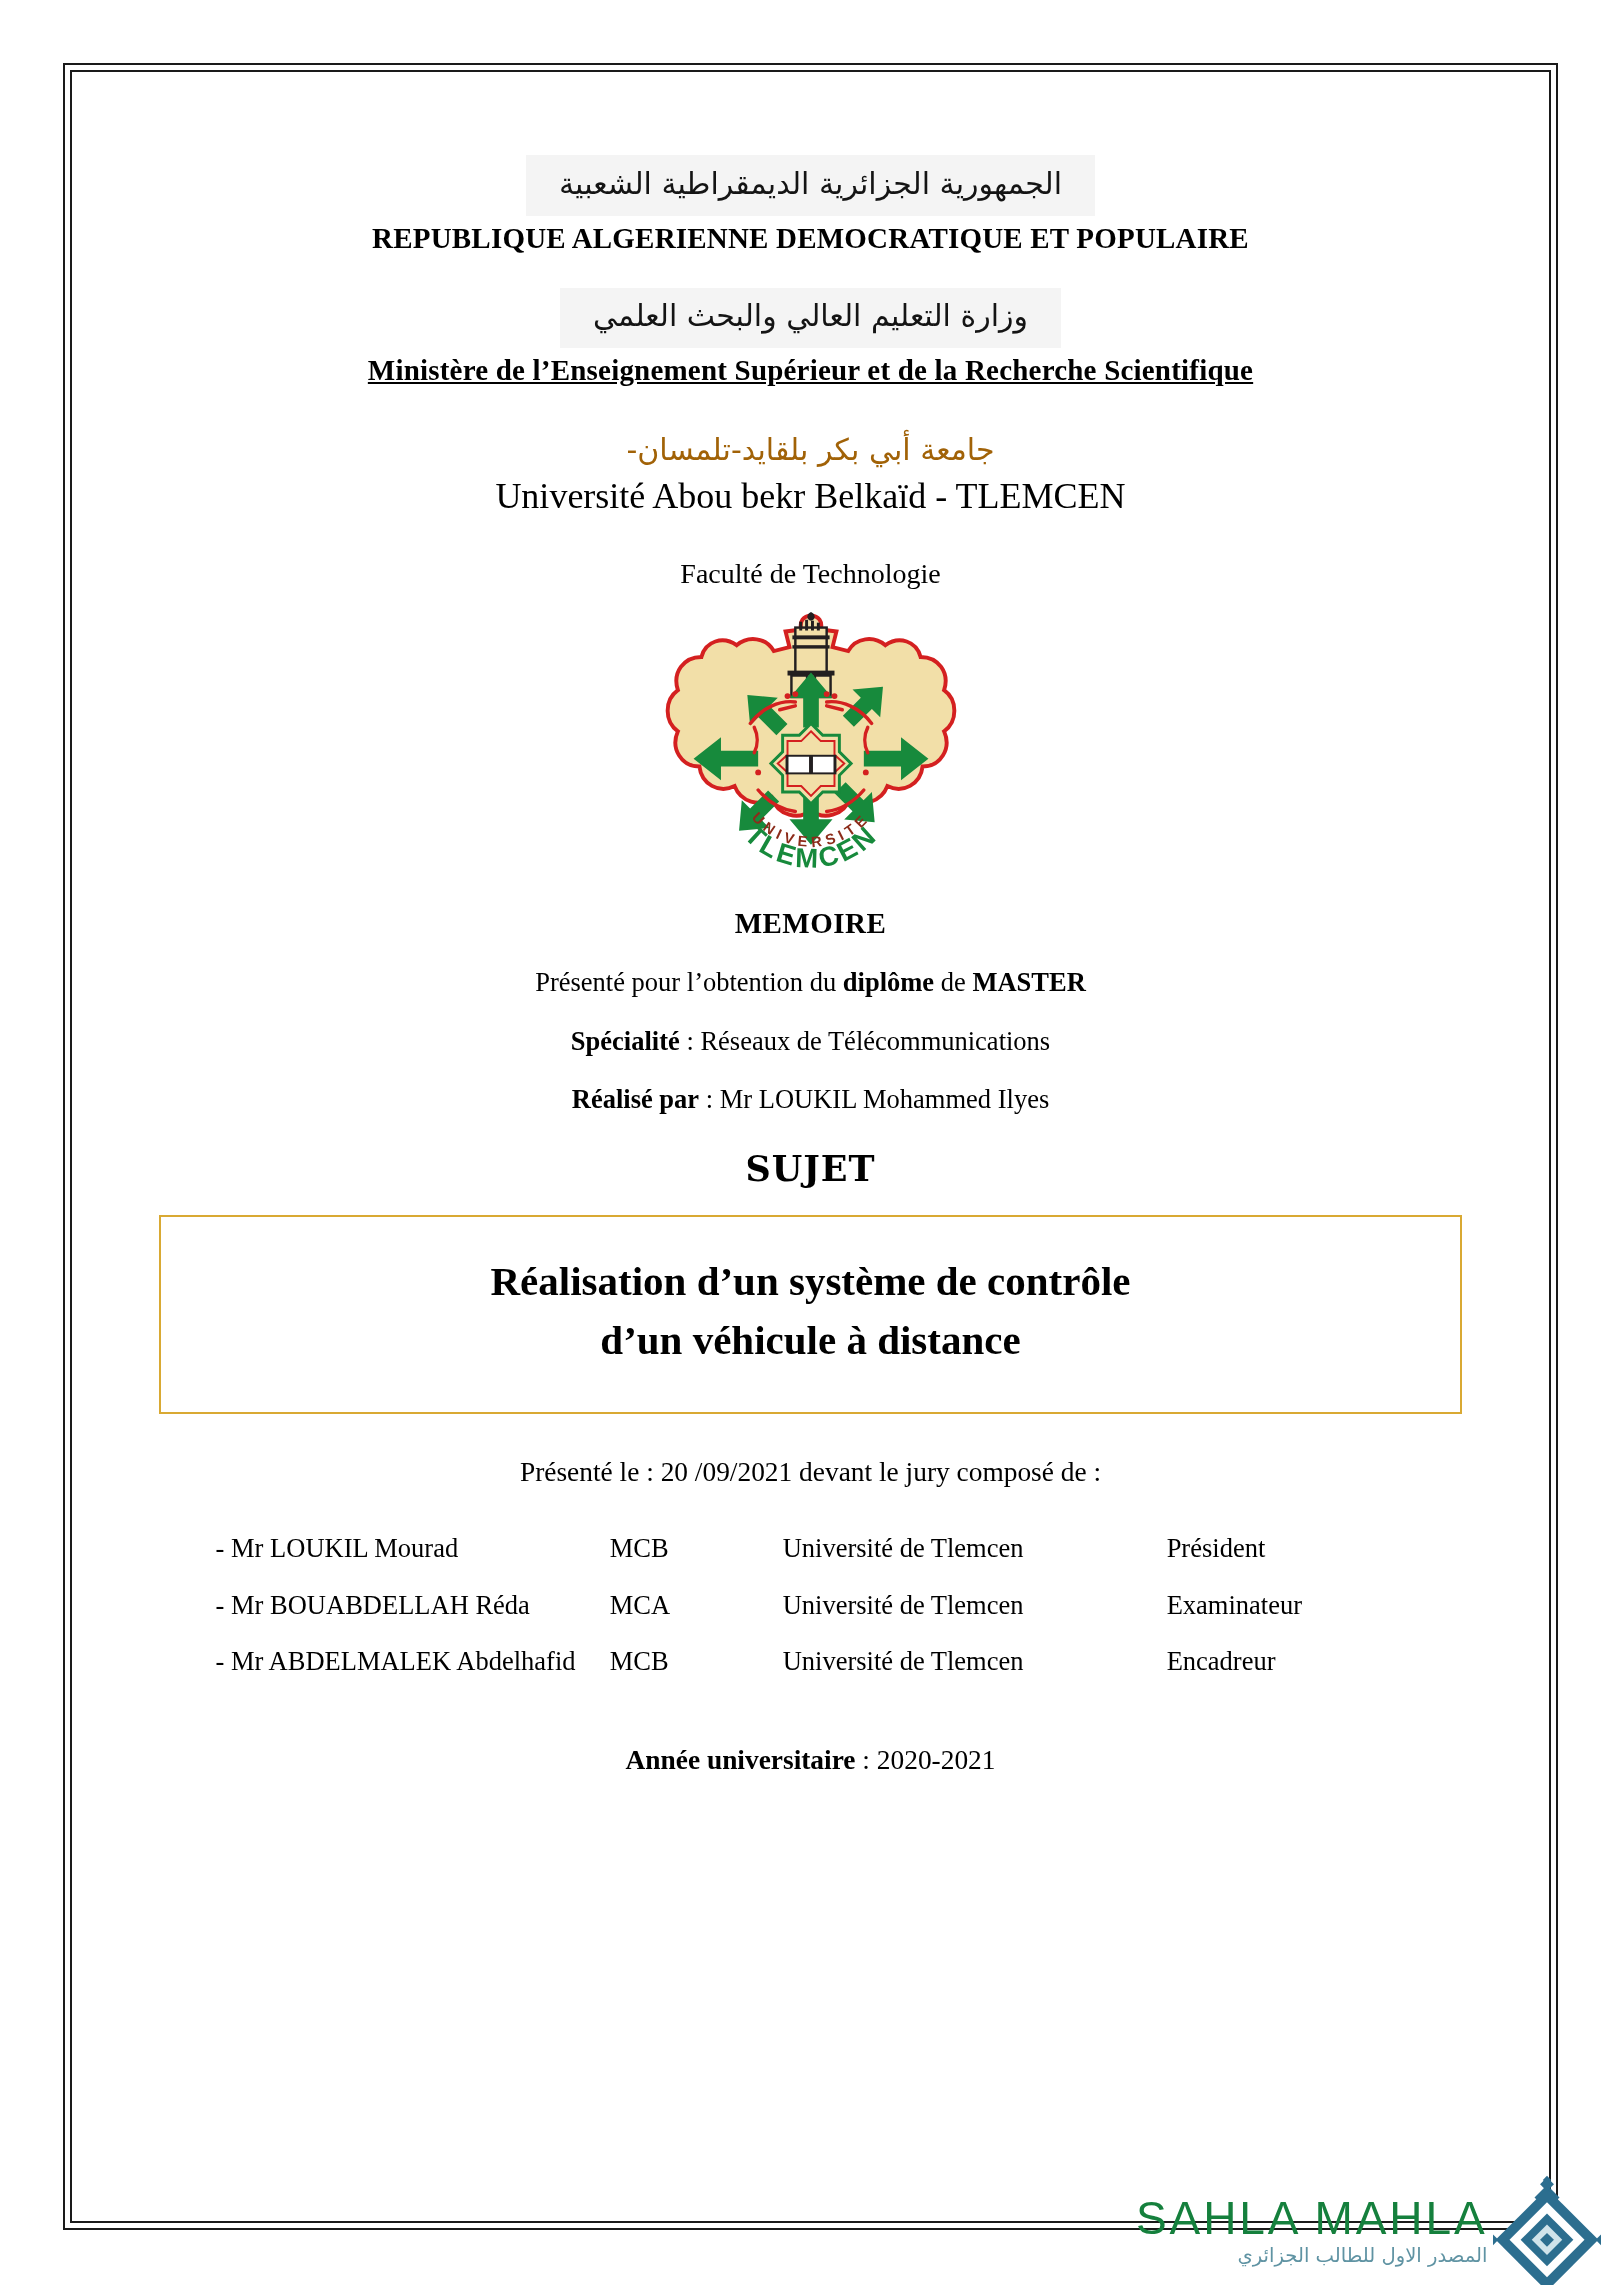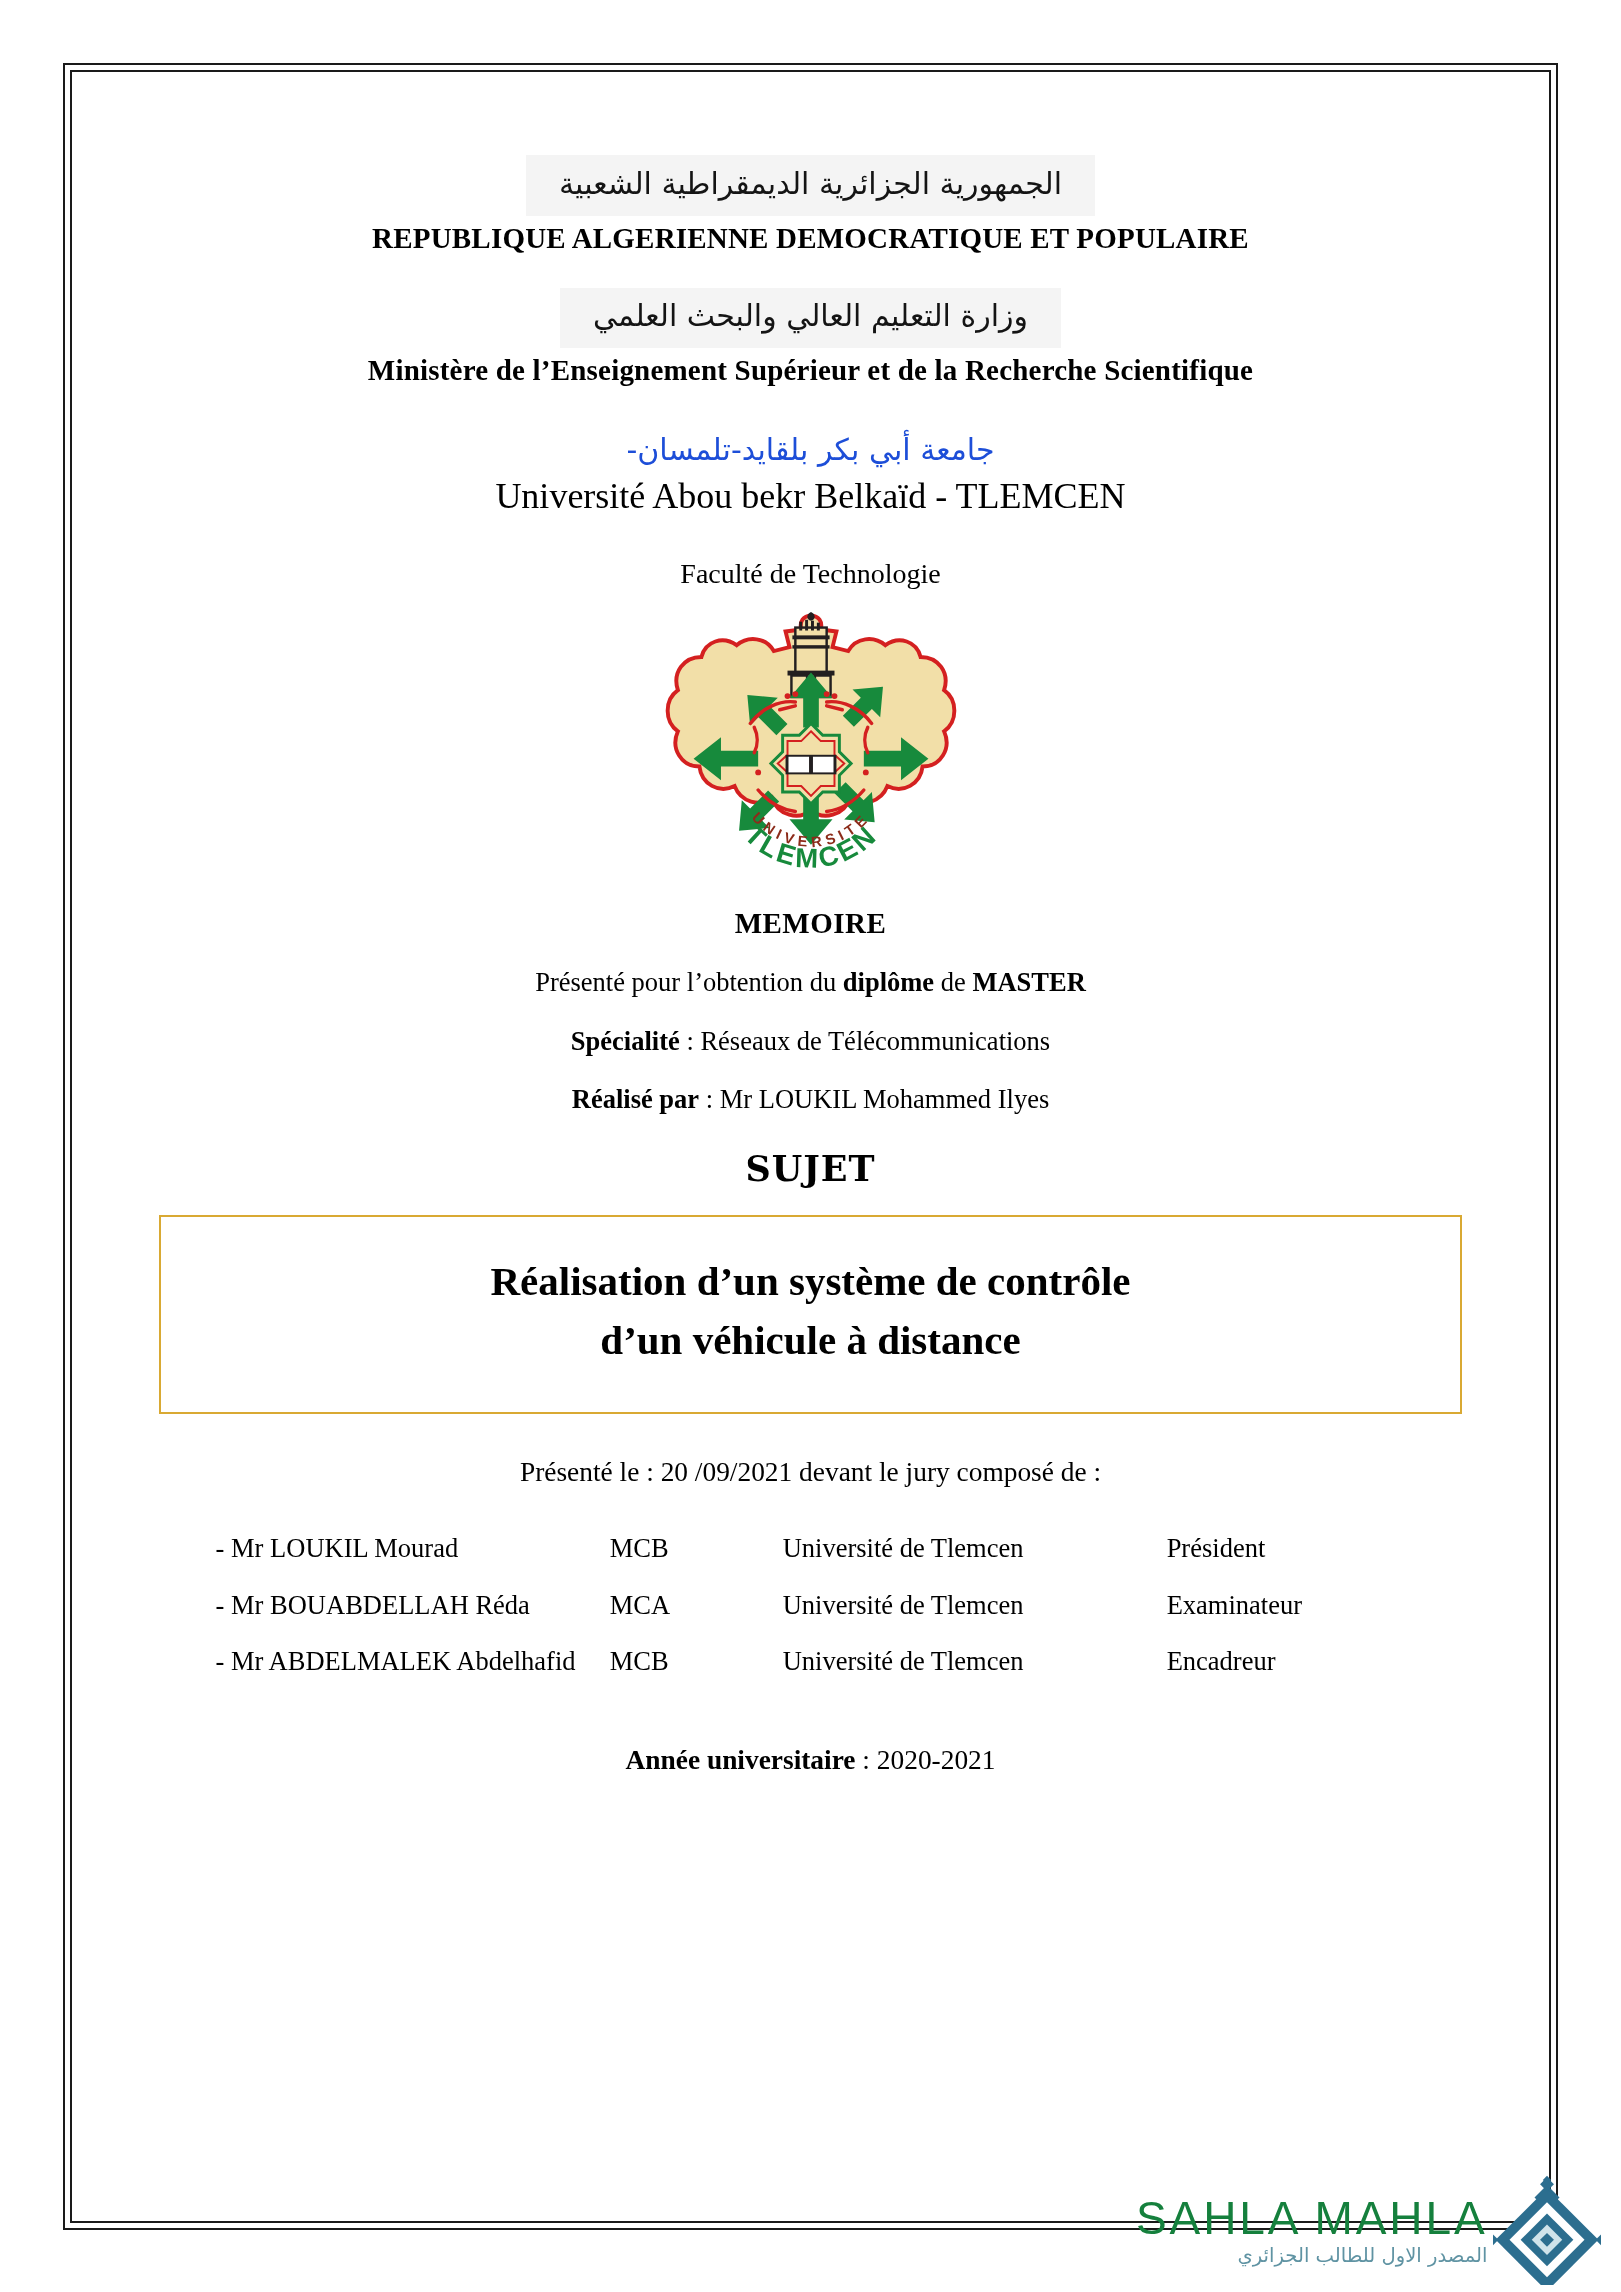--- a/index.html
+++ b/index.html
@@ -68,29 +68,29 @@
     padding: 5.9px 33px 9.8px 33px;
   }
   .hdr-fr {
     font-weight: bold;
     font-size: 29px;
     letter-spacing: 0.2px;
     margin-top: 5.9px;
   }
 
   .block-republique { margin-top: 47px; }
-  .block-ministere  { margin-top: 33px; }
+  .block-ministere  { margin-top: 33px; text-decoration: underline; }
 
   .uni-ar {
     direction: rtl;
     unicode-bidi: embed;
     font-family: "DejaVu Sans", "Liberation Sans", sans-serif;
     font-size: 30px;
     letter-spacing: 2.9px;
-    color: #1d4ed8;
+    color: #a16207;
     margin-top: 45px;
   }
   .uni-fr {
     font-size: 36px;
     margin-top: 7.8px;
   }
   .faculte {
     font-size: 28px;
     margin-top: 41px;
   }

